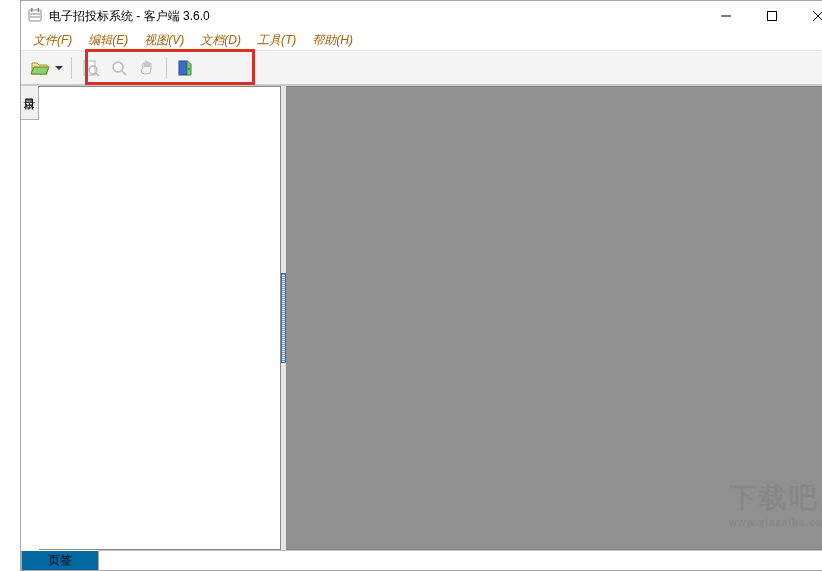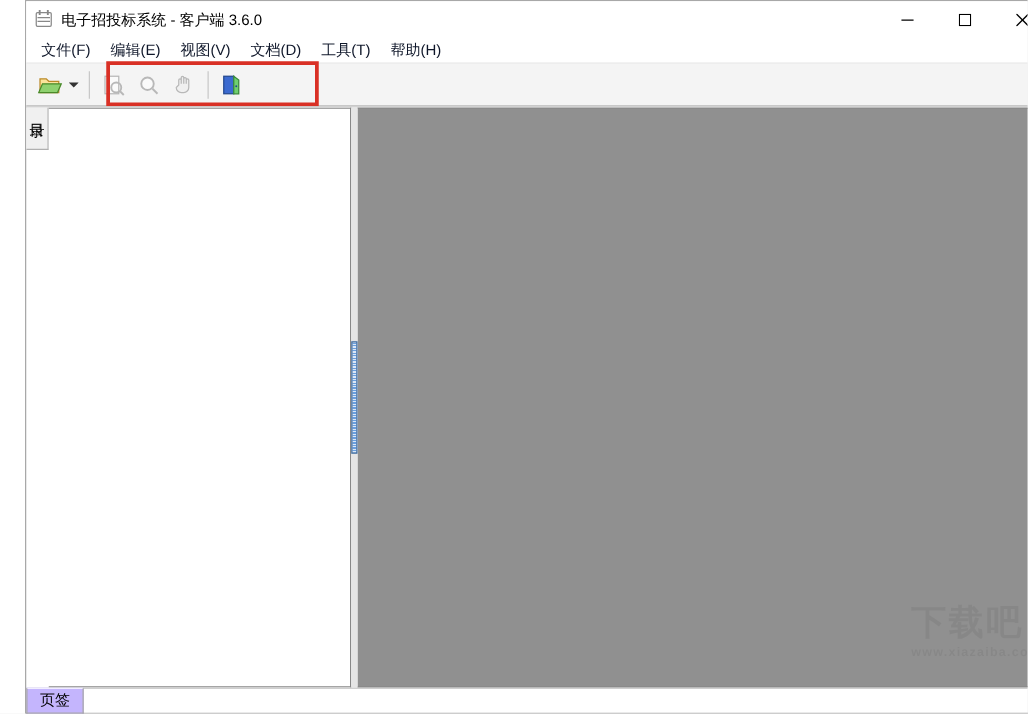--- a/index.html
+++ b/index.html
@@ -8,37 +8,37 @@
   
   .titlebar { height: 30px; display: flex; align-items: center; justify-content: space-between; background: #fff; }
   .titlebar-left { display: flex; align-items: center; gap: 6px; padding-left: 6px; }
   .titlebar-icon { width: 16px; height: 16px; }
   .titlebar-title { font-size: 12px; color: #000; }
   .window-controls { display: flex; height: 100%; }
   .wc-btn { width: 46px; height: 100%; display: flex; align-items: center; justify-content: center; background: transparent; border: none; cursor: pointer; }
   .wc-btn svg { width: 10px; height: 10px; }
   
   .menubar { height: 20px; display: flex; align-items: center; padding: 0 4px; background: #fff; border-bottom: 1px solid #e5e5e5; }
-  .menu-item { padding: 2px 8px; font-size: 12px; color: #0f172a; cursor: default; }
+  .menu-item { padding: 2px 8px; font-size: 12px; color: #a16207; cursor: default; font-style: italic; }
   
   .toolbar { height: 34px; display: flex; align-items: center; padding: 2px 6px; background: #f4f4f4; border-bottom: 1px solid #c8c8c8; gap: 2px; position: relative; }
   .tool-btn { width: 26px; height: 26px; display: flex; align-items: center; justify-content: center; border: 1px solid transparent; cursor: pointer; }
   .tool-dropdown { display: flex; align-items: center; }
   .tool-sep { width: 1px; height: 22px; background: #c8c8c8; margin: 0 4px; }
   .highlight-box { position: absolute; border: 3px solid #d93025; left: 64px; top: -2px; width: 170px; height: 36px; pointer-events: none; }
   
   .content { flex: 1; display: flex; border-top: 1px solid #c8c8c8; position: relative; overflow: hidden; }
   .side-tab { width: 18px; background: #f0f0f0; border: 1px solid #b0b0b0; border-left: none; border-top: none; display: flex; flex-direction: column; align-items: center; padding-top: 3px; font-size: 12px; line-height: 14px; color: #000; cursor: pointer; height: 34px; align-self: flex-start; margin-top: 0; }
   .left-pane { width: 242px; background: #fff; border: 1px solid #888; border-left: none; }
   .splitter { width: 5px; background: #e5e5e5; cursor: ew-resize; position: relative; }
   .splitter-handle { position: absolute; left: 0; top: 50%; transform: translateY(-50%); width: 5px; height: 90px; background: repeating-linear-gradient(#6aa0e0, #6aa0e0 1px, #dce8f7 1px, #dce8f7 2px); border: 1px solid #3b6aa0; }
   .right-pane { flex: 1; background: #909090; border: 1px solid #888; border-left: none; }
   
   .bottom-bar { height: 20px; display: flex; align-items: center; border-top: 1px solid #c0c0c0; background: #fff; }
-  .bottom-tab { padding: 1px 10px; border: 1px solid #a8a8a8; border-top-color: #fff; margin-left: 0; margin-top: -1px; background: #c4b5fd; font-size: 12px; cursor: pointer; }
+  .bottom-tab { padding: 1px 26px; border: 1px solid #a8a8a8; border-top-color: #fff; margin-left: 0; margin-top: -1px; background: #0369a1; font-size: 12px; cursor: pointer; }
   
   .watermark { position: absolute; right: 8px; bottom: 22px; font-size: 28px; font-weight: bold; color: rgba(0,0,0,0.06); letter-spacing: 2px; pointer-events: none; }
   .watermark small { display: block; font-size: 10px; text-align: right; letter-spacing: 1px; }
 </style>
 </head>
 <body>
 
 <div class="window">
 
   <div class="titlebar">

